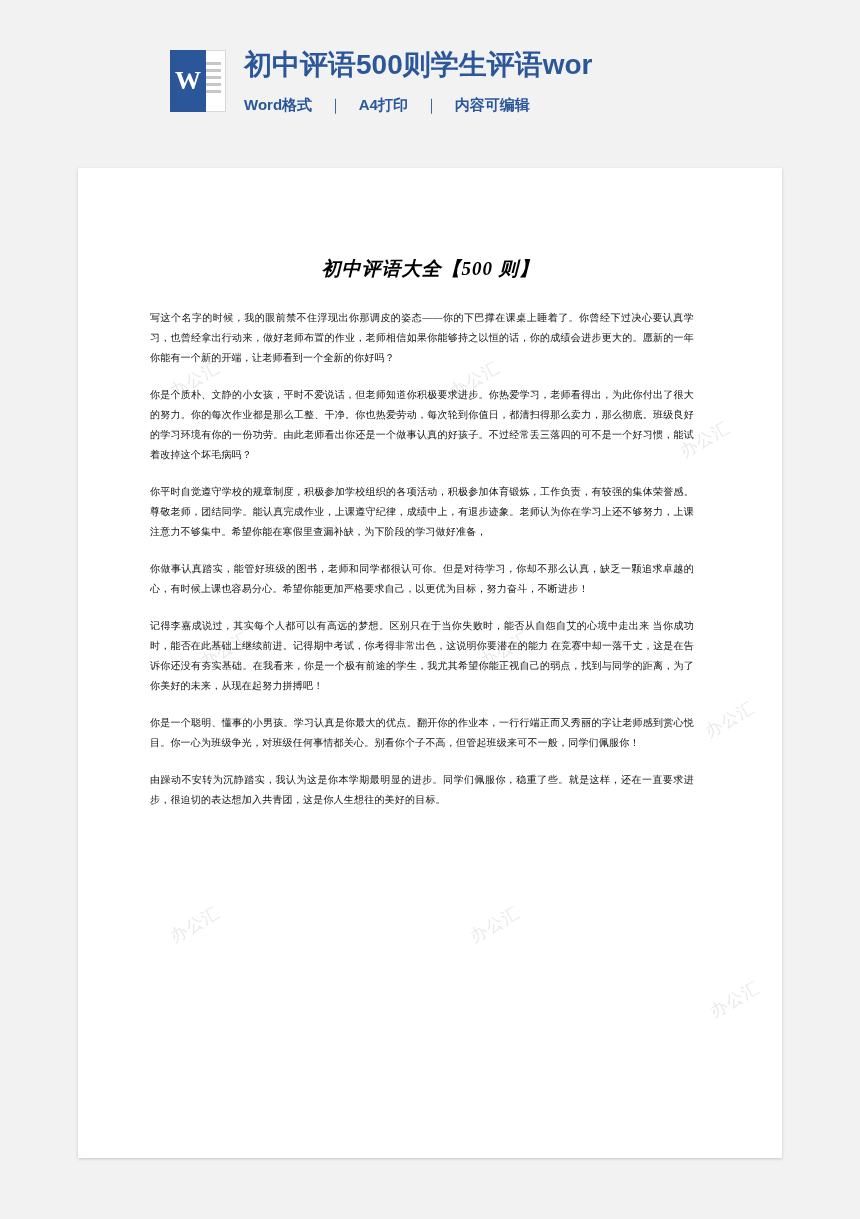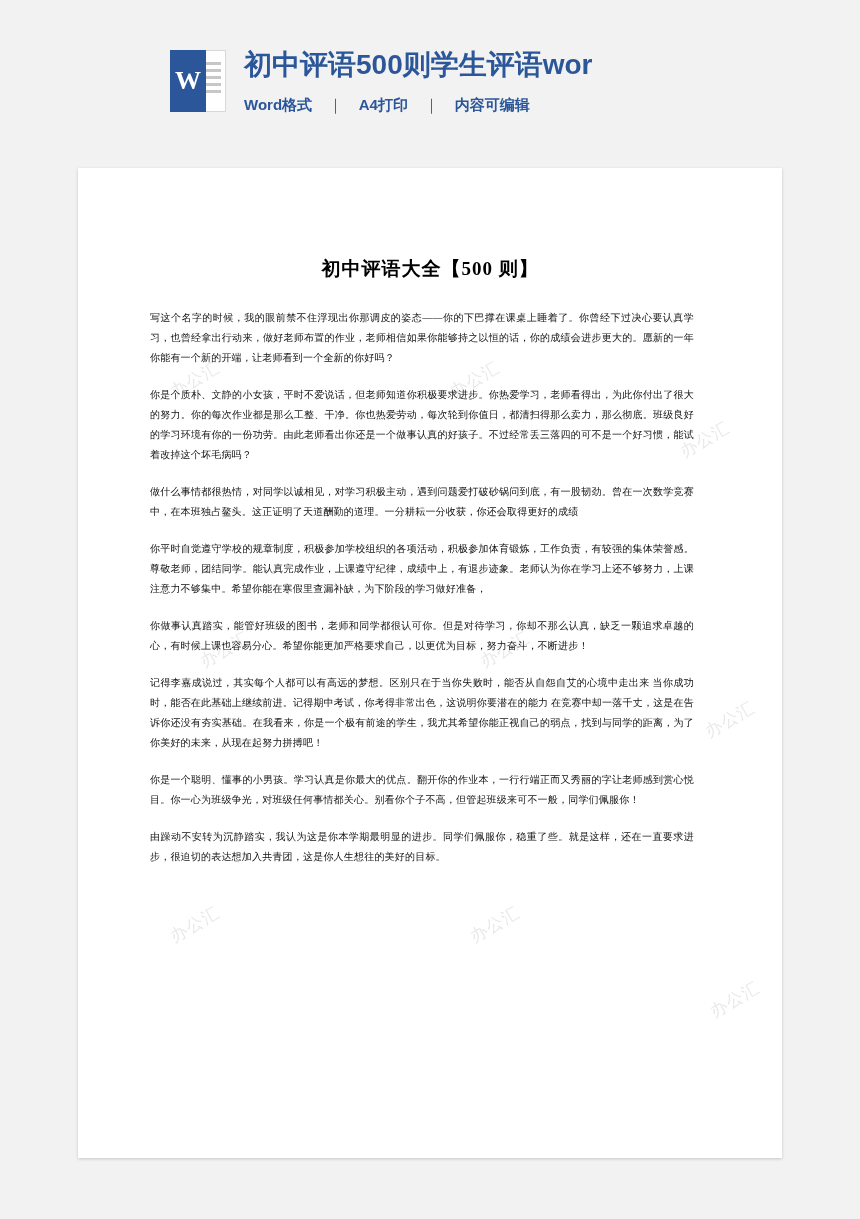--- a/index.html
+++ b/index.html
@@ -113,20 +113,21 @@
     z-index: 2;
   }
   .paper-title {
     text-align: center;
     font-family: "Liberation Serif", serif;
     font-size: 19px;
     font-weight: bold;
     color: #000;
     margin: 28px 0 26px 0;
     letter-spacing: 1px;
+    font-style: italic;
   }
   .para {
     font-family: Liberation Serif, serif;
     font-size: 10px;
     line-height: 20px;
     color: #111;
     text-align: justify;
     margin: 0 16px 17px 0;
     letter-spacing: 0.2px;
   }
@@ -182,21 +183,20 @@
     <span class="wm" style="left: 400px; top: 470px;">办公汇</span>
     <span class="wm" style="left: 625px; top: 540px;">办公汇</span>
     <span class="wm" style="left: 90px; top: 745px;">办公汇</span>
     <span class="wm" style="left: 390px; top: 745px;">办公汇</span>
     <span class="wm" style="left: 630px; top: 820px;">办公汇</span>
 
     <div class="paper-inner">
       <div class="paper-title">初中评语大全【500 则】</div>
       <p class="para">写这个名字的时候，我的眼前禁不住浮现出你那调皮的姿态——你的下巴撑在课桌上睡着了。你曾经下过决心要认真学习，也曾经拿出行动来，做好老师布置的作业，老师相信如果你能够持之以恒的话，你的成绩会进步更大的。愿新的一年你能有一个新的开端，让老师看到一个全新的你好吗？</p>
       <p class="para">你是个质朴、文静的小女孩，平时不爱说话，但老师知道你积极要求进步。你热爱学习，老师看得出，为此你付出了很大的努力。你的每次作业都是那么工整、干净。你也热爱劳动，每次轮到你值日，都清扫得那么卖力，那么彻底。班级良好的学习环境有你的一份功劳。由此老师看出你还是一个做事认真的好孩子。不过经常丢三落四的可不是一个好习惯，能试着改掉这个坏毛病吗？</p>
-      <p class="para">做什么事情都很热情，对同学以诚相见，对学习积极主动，遇到问题爱打破砂锅问到底，有一股韧劲。曾在一次数学竞赛中，在本班独占鳌头。这正证明了天道酬勤的道理。一分耕耘一分收获，你还会取得更好的成绩</p>
       <p class="para">你平时自觉遵守学校的规章制度，积极参加学校组织的各项活动，积极参加体育锻炼，工作负责，有较强的集体荣誉感。尊敬老师，团结同学。能认真完成作业，上课遵守纪律，成绩中上，有退步迹象。老师认为你在学习上还不够努力，上课注意力不够集中。希望你能在寒假里查漏补缺，为下阶段的学习做好准备，</p>
       <p class="para">你做事认真踏实，能管好班级的图书，老师和同学都很认可你。但是对待学习，你却不那么认真，缺乏一颗追求卓越的心，有时候上课也容易分心。希望你能更加严格要求自己，以更优为目标，努力奋斗，不断进步！</p>
       <p class="para">记得李嘉成说过，其实每个人都可以有高远的梦想。区别只在于当你失败时，能否从自怨自艾的心境中走出来 当你成功时，能否在此基础上继续前进。记得期中考试，你考得非常出色，这说明你要潜在的能力 在竞赛中却一落千丈，这是在告诉你还没有夯实基础。在我看来，你是一个极有前途的学生，我尤其希望你能正视自己的弱点，找到与同学的距离，为了你美好的未来，从现在起努力拼搏吧！</p>
       <p class="para">你是一个聪明、懂事的小男孩。学习认真是你最大的优点。翻开你的作业本，一行行端正而又秀丽的字让老师感到赏心悦目。你一心为班级争光，对班级任何事情都关心。别看你个子不高，但管起班级来可不一般，同学们佩服你！</p>
       <p class="para">由躁动不安转为沉静踏实，我认为这是你本学期最明显的进步。同学们佩服你，稳重了些。就是这样，还在一直要求进步，很迫切的表达想加入共青团，这是你人生想往的美好的目标。</p>
     </div>
   </div>
 
 </div>
 

